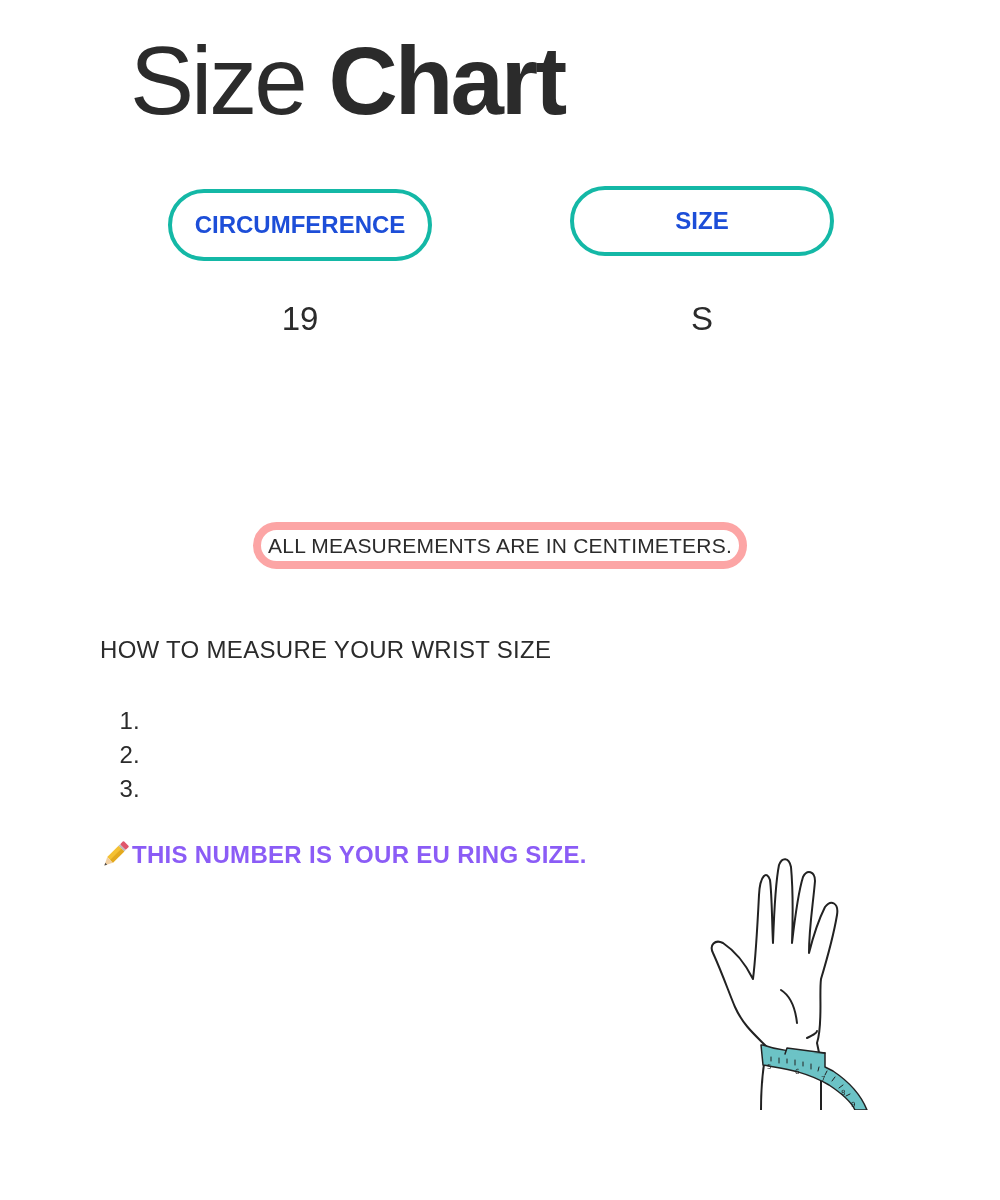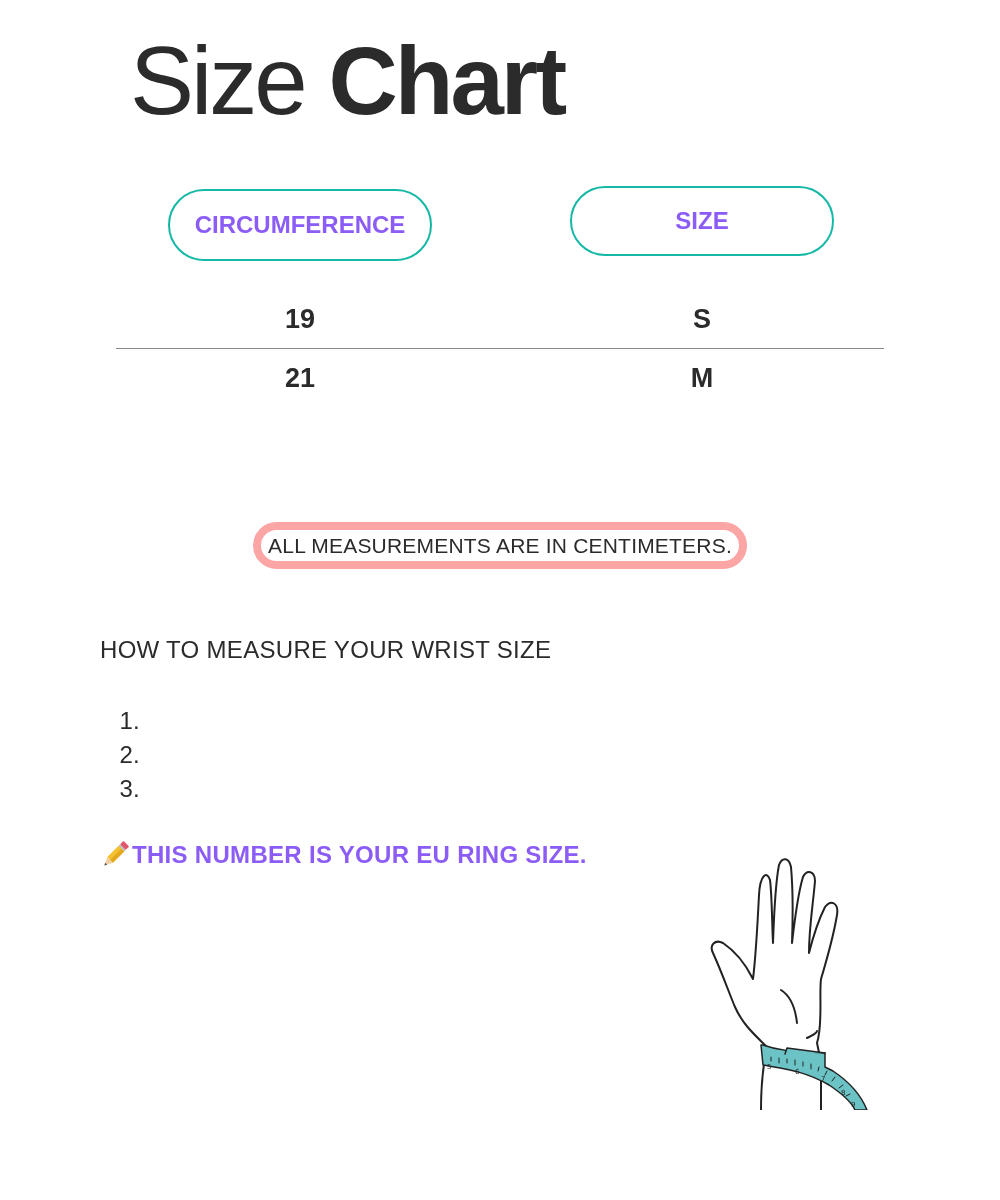--- a/index.html
+++ b/index.html
@@ -2,30 +2,30 @@
 <html><head>
 <meta charset="utf-8">
 <style>
   html, body { margin: 0; padding: 0; background: #ffffff; }
   body { width: 1000px; height: 1200px; position: relative; overflow: hidden;
          font-family: "Liberation Sans", sans-serif; color: #2b2b2b; }
   .title { position: absolute; left: 130px; top: 26px; font-size: 96px; letter-spacing: -3px;
            line-height: 110px; color: #2b2b2b; white-space: nowrap; }
   .title .light { font-weight: 400; }
   .title .bold { font-weight: 700; }
-  .pill-head { position: absolute; height: 68px; width: 262px; border: 2px solid #14b8a6;
+  .pill-head { position: absolute; height: 68px; width: 262px; border: 4px solid #14b8a6;
                border-radius: 36px; display: flex; align-items: center; justify-content: center;
-               font-weight: 700; font-size: 24px; color: #8b5cf6; box-sizing: border-box; }
+               font-weight: 700; font-size: 24px; color: #1d4ed8; box-sizing: border-box; }
   .pill-head.c1 { left: 168px; top: 189px; width: 264px; height: 72px; }
   .pill-head.c2 { left: 570px; top: 186px; width: 264px; height: 70px; }
   .table { position: absolute; left: 116px; top: 290px; width: 768px; }
   .row { display: flex; height: 58px; align-items: center; }
   .row + .row { border-top: 1.5px solid #444; }
   .row:nth-child(2) { border-top-color: #8a8a8a; }
-  .cell { font-size: 27px; color: #2b2b2b; text-align: center; font-weight: bold; }
+  .cell { font-size: 33px; color: #2b2b2b; text-align: center; }
   .cell.c1 { width: 368px; }
   .cell.size { position: absolute; left: 546px; width: 80px; text-align: center; }
   .row { position: relative; }
   .note { position: absolute; left: 253px; top: 522px; width: 494px; height: 47px;
           border: 8px solid #fca5a5; border-radius: 24px; box-sizing: border-box;
           display: flex; align-items: center; justify-content: center; font-size: 21px;
           color: #2b2b2b; letter-spacing: 0.2px; }
   .howto { position: absolute; left: 100px; top: 636px; font-size: 24px; color: #2b2b2b;
            letter-spacing: 0.3px; }
   .steps { position: absolute; left: 100px; top: 704px; font-size: 24px; color: #2b2b2b;
@@ -45,24 +45,20 @@
   <span class="bold">Chart</span>
 </div>
 
 <div class="pill-head c1">CIRCUMFERENCE</div>
 <div class="pill-head c2">SIZE</div>
 
 <div class="table">
   <div class="row">
     <div class="cell c1" style="position:absolute;left:144px;width:80px;">19</div>
     <div class="cell size">S</div>
-  </div>
-  <div class="row">
-    <div class="cell c1" style="position:absolute;left:144px;width:80px;">21</div>
-    <div class="cell size">M</div>
   </div>
 </div>
 
 <div class="note">ALL MEASUREMENTS ARE IN CENTIMETERS.</div>
 
 <div class="howto">HOW TO MEASURE YOUR WRIST SIZE</div>
 
 <div class="steps">
   <div class="step">
     <span class="num">1.</span>

